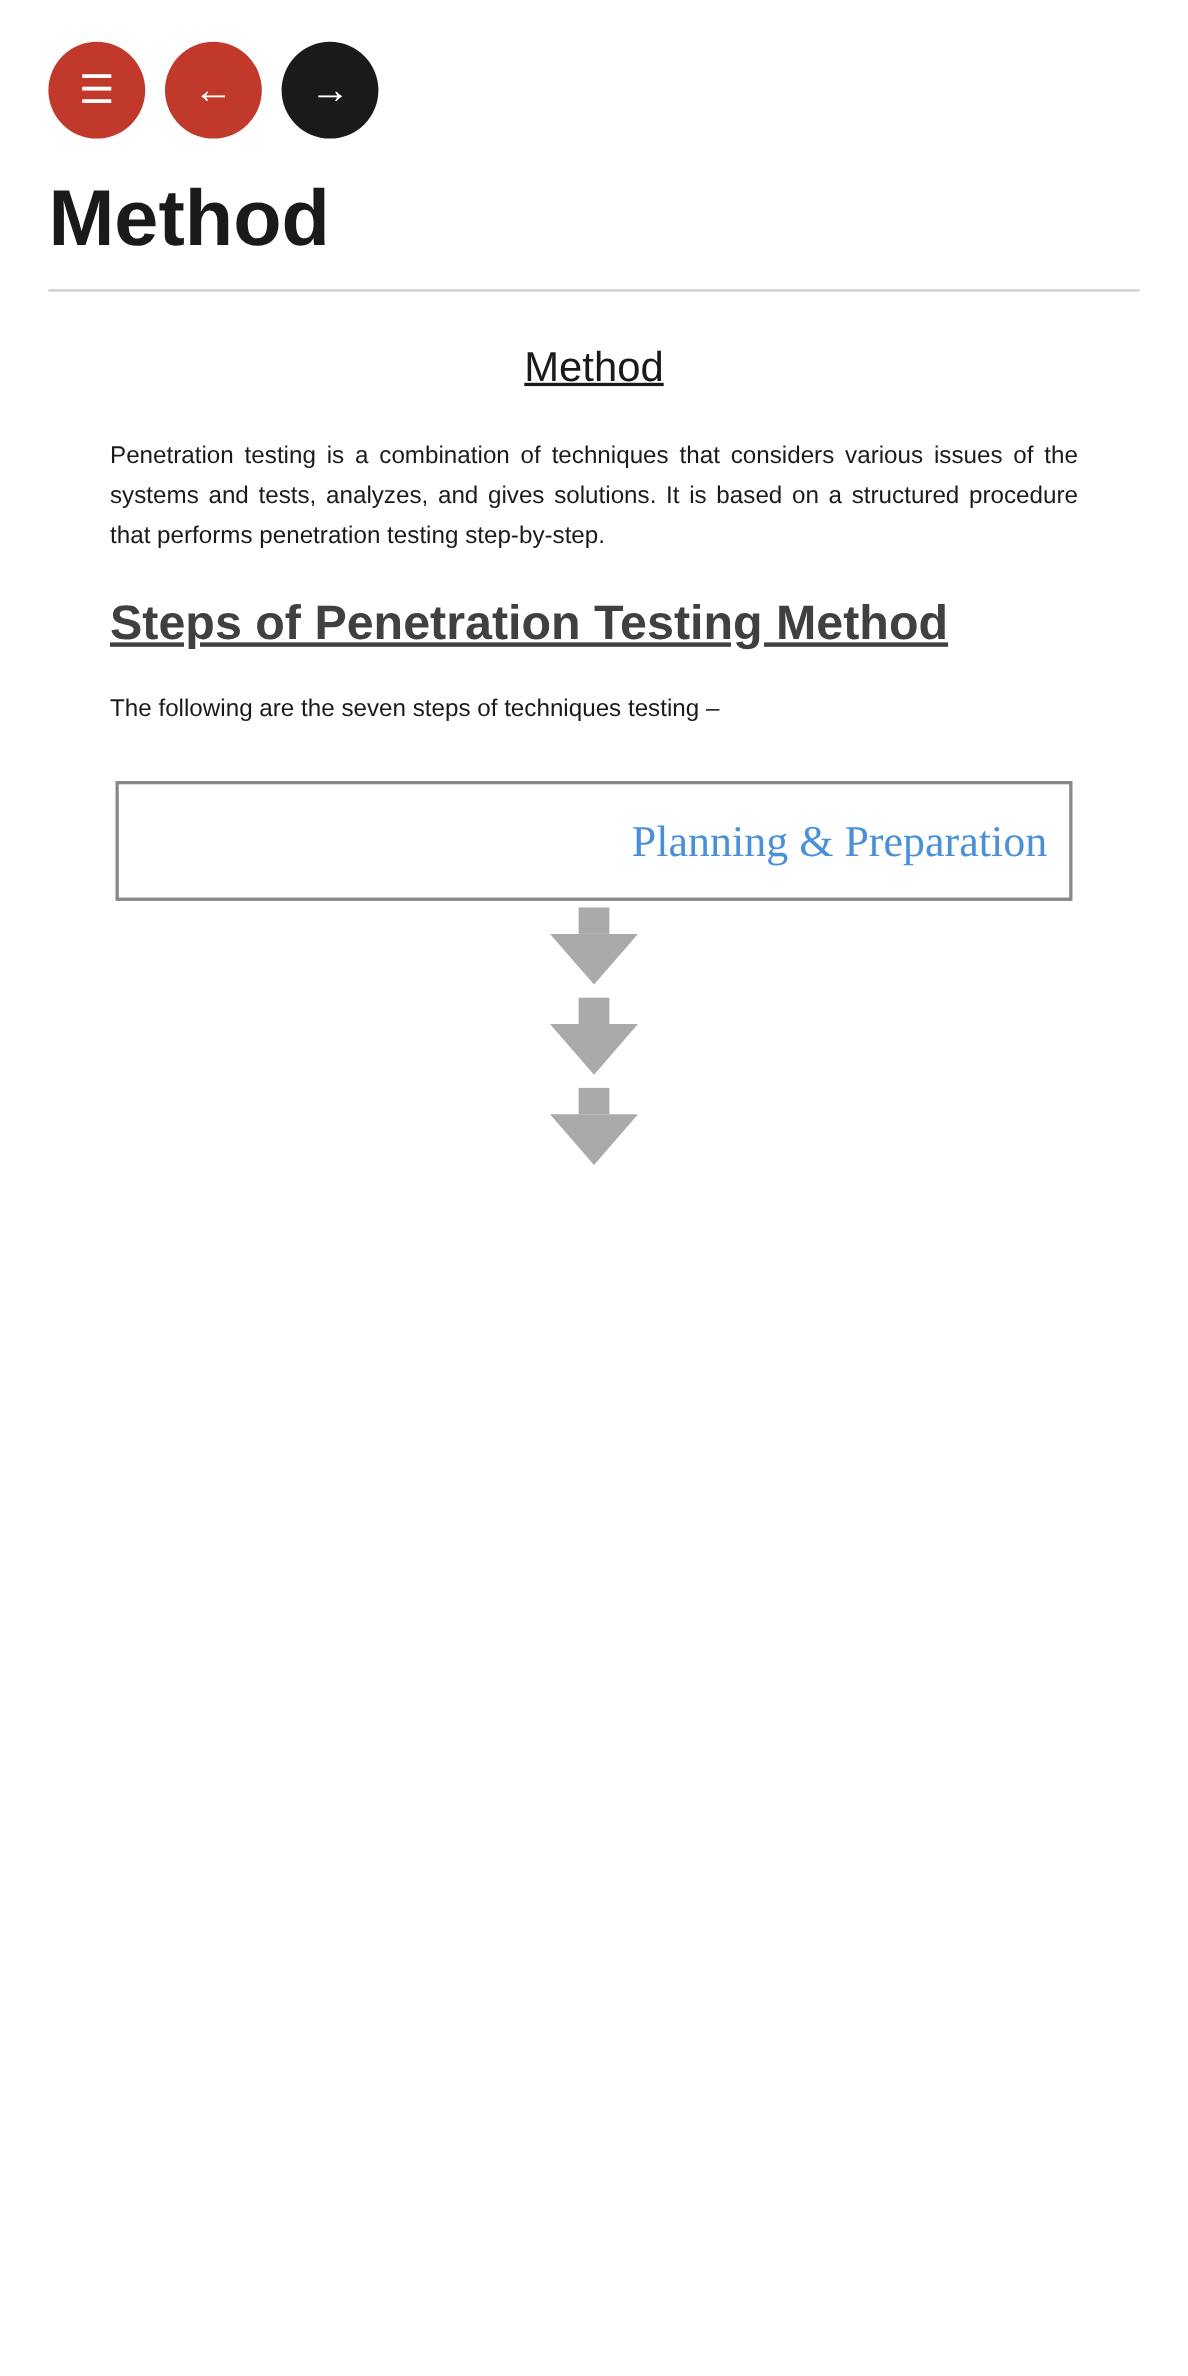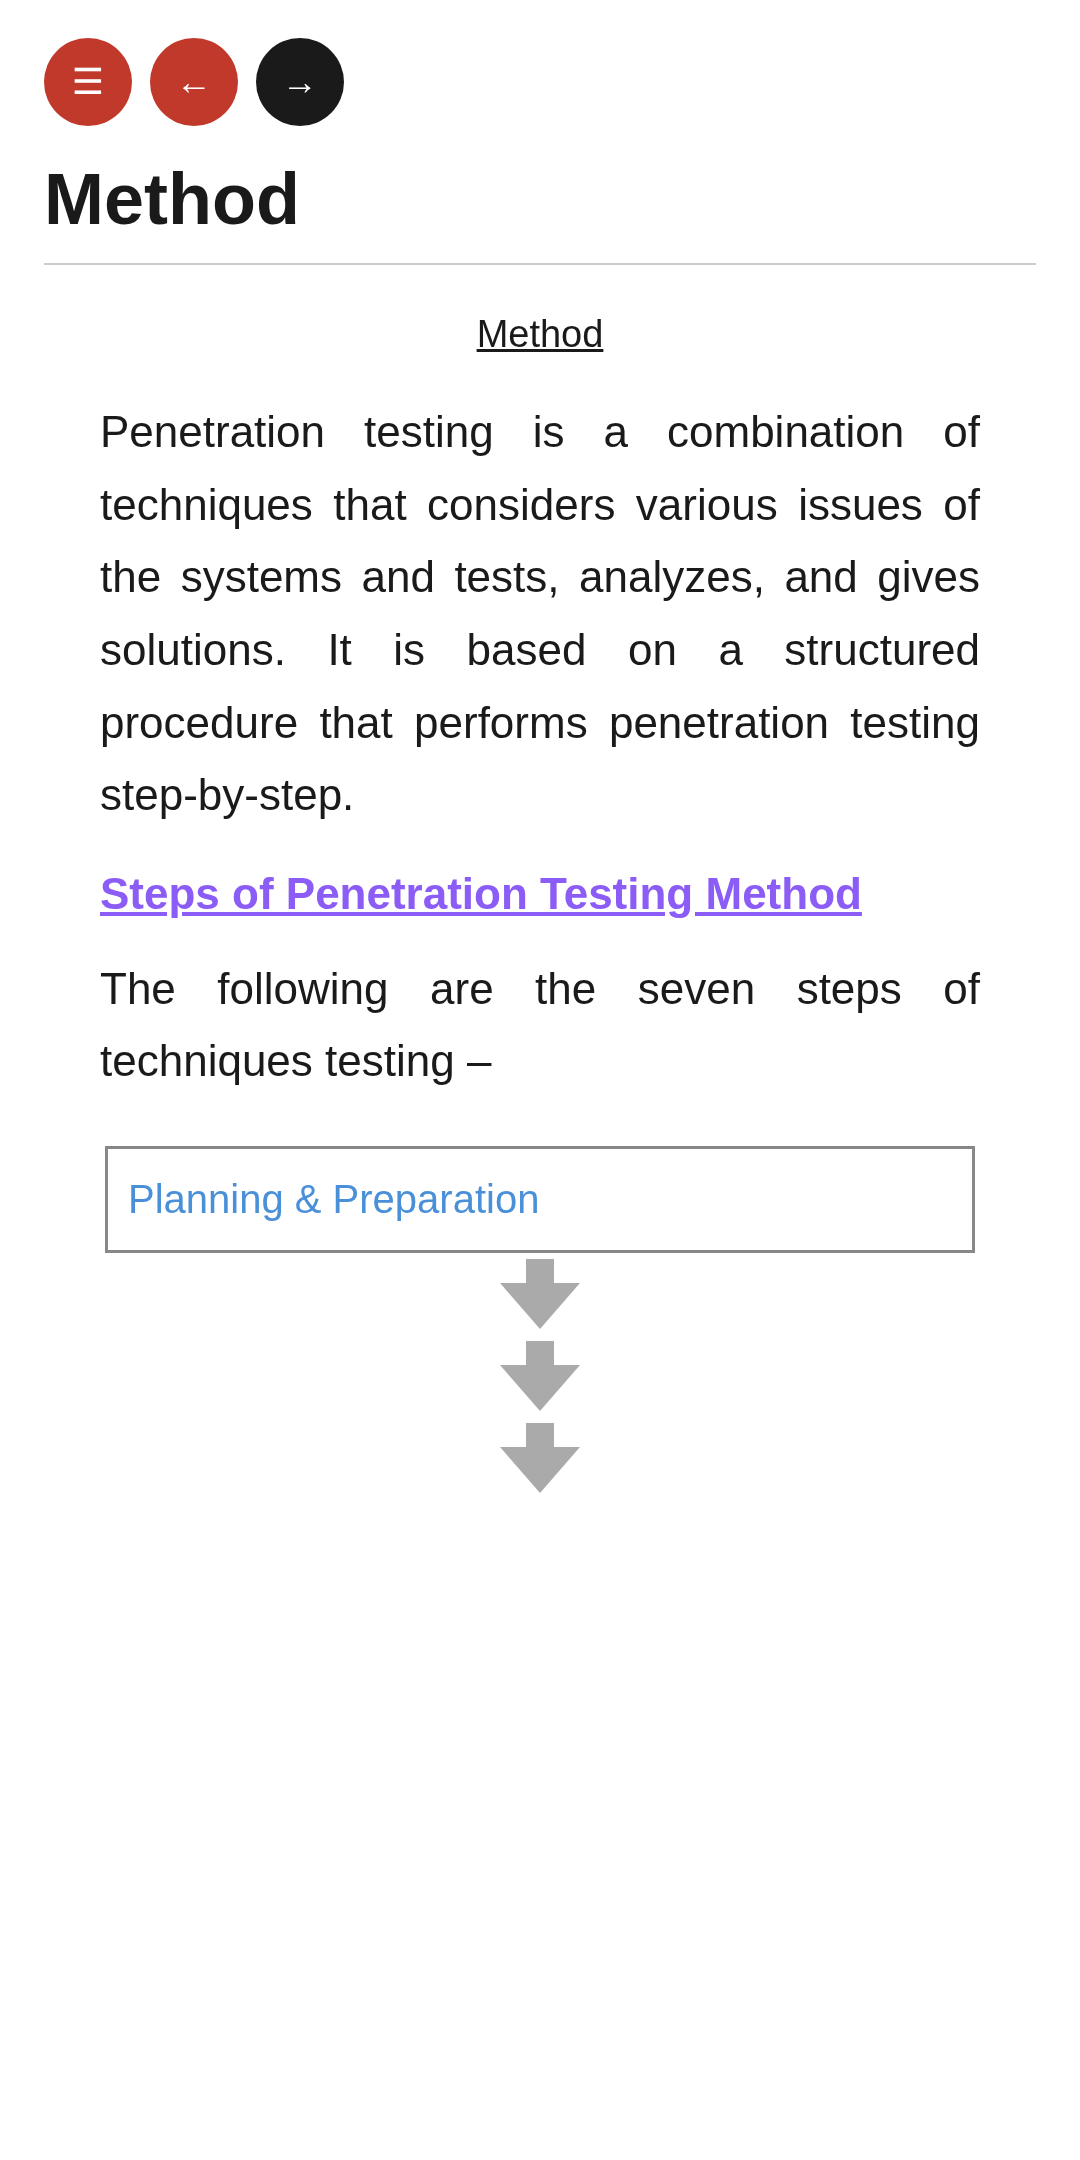--- a/index.html
+++ b/index.html
@@ -74,54 +74,54 @@
       text-align: center;
       font-size: 38px;
       font-weight: normal;
       color: #1a1a1a;
       text-decoration: underline;
       margin-bottom: 40px;
       font-family: Arial, Helvetica, sans-serif;
     }
 
     .body-text {
-      font-size: 44px;
+      font-size: 22px;
       line-height: 1.65;
       color: #1a1a1a;
       text-align: justify;
       font-family: Arial, Helvetica, sans-serif;
       margin-bottom: 36px;
     }
 
     .section-heading {
       font-size: 44px;
       font-weight: 900;
-      color: #8b5cf6;
+      color: #404040;
       text-decoration: underline;
       margin-bottom: 32px;
       font-family: Arial, Helvetica, sans-serif;
       line-height: 1.2;
     }
 
     .steps-diagram {
       margin-top: 48px;
       display: flex;
       flex-direction: column;
       align-items: center;
       gap: 0;
     }
 
     .step-box {
       width: 870px;
       border: 3px solid #888888;
       padding: 28px 20px;
-      text-align: left;
+      text-align: right;
       font-size: 40px;
       color: #4a90d9;
-      font-family: Liberation Sans, sans-serif;
+      font-family: Liberation Serif, serif;
       font-weight: normal;
       background: #ffffff;
     }
 
     .arrow-stem {
       width: 28px;
       height: 24px;
       background: #aaaaaa;
     }
 

